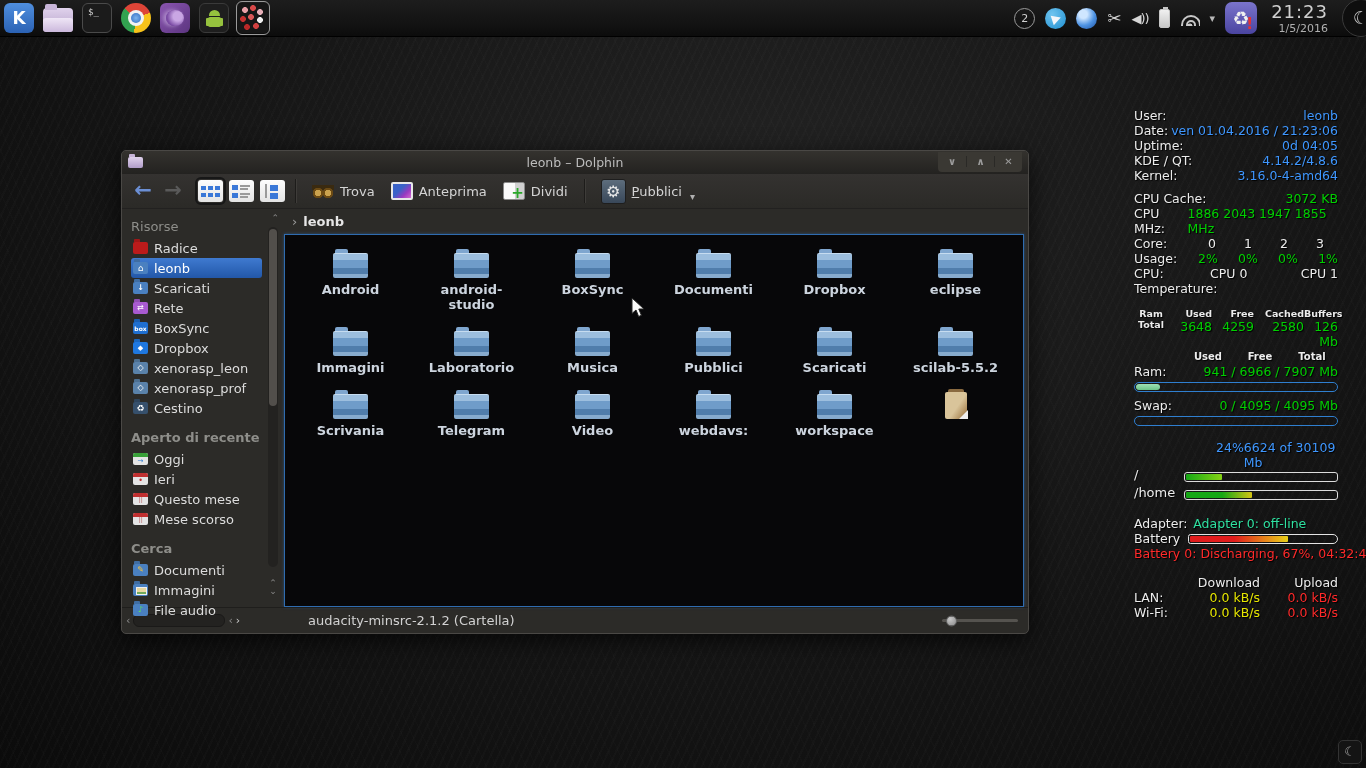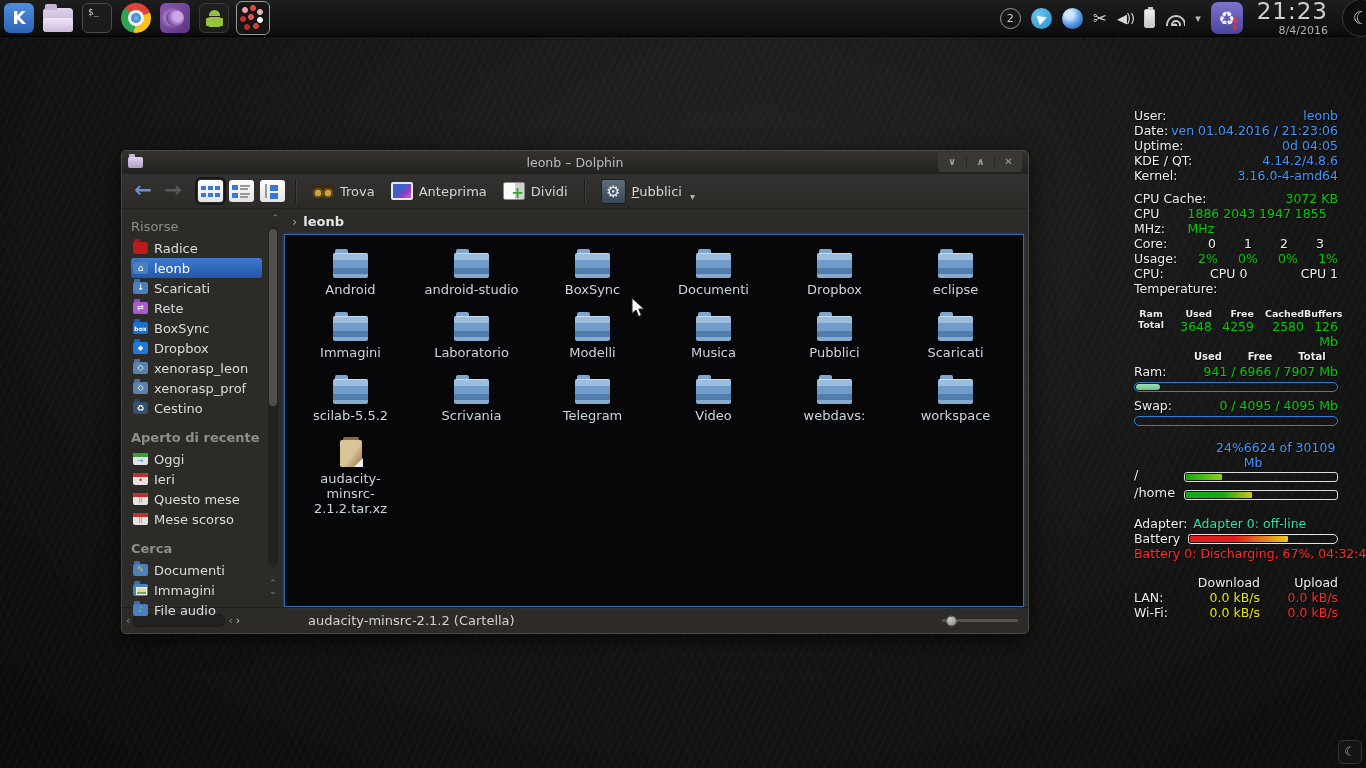--- a/index.html
+++ b/index.html
@@ -65,21 +65,21 @@
   .i-battery-tray::before { content:""; position:absolute; top:-3px; left:3px; width:5px; height:2px; background:#c6c6c6; }
   .i-wifi { width:20px; height:15px; overflow:hidden;
     background:radial-gradient(circle at 50% 100%, #cccccc 2.2px, transparent 2.8px); }
   .i-wifi::before { content:""; position:absolute; left:1px; bottom:-9px; width:16px; height:16px; border:2px solid #c8c8c8; border-radius:50%; }
   .i-wifi::after { content:""; position:absolute; left:6px; bottom:-4px; width:6px; height:6px; border:2px solid #c8c8c8; border-radius:50%; }
   .i-chevron-down-tray { color:#b8b8b8; font-size:11px; }
   .i-recycle-alert { width:32px; height:32px; border-radius:7px; background:linear-gradient(#7a74cc,#4a44a0); }
   .i-recycle-alert::before { content:"♻"; position:absolute; inset:0; text-align:center; line-height:32px; color:#f0f0f0; font-size:19px; }
   .i-recycle-alert::after { content:"!"; position:absolute; right:4px; bottom:1px; color:#e83030; font-weight:bold; font-size:15px; }
   .clock-block { text-align:right; line-height:1; padding:0 4px; }
-  .clock-time { color:#cfcfcf; font-size:23px; letter-spacing:1px;text-align:center; }
+  .clock-time { color:#cfcfcf; font-size:18px; letter-spacing:1px;text-align:center; }
   .clock-date { color:#b0b0b0; font-size:11px; margin-top:2px; }
   .edge-crescent { width:38px; height:38px; border-radius:50%; background:#0e0e0e; border:1px solid #3a3a3a; margin-right:-16px; color:#c8c8c8; font-size:18px; text-align:center; line-height:36px; flex:none; }
 
   .desktop-toolbox { position:absolute; right:4px; bottom:4px; width:24px; height:24px; border-radius:5px; background:#141414; border:1px solid #333; color:#aaa; font-size:13px; text-align:center; line-height:22px; z-index:40; }
 
   
   .conky { position:absolute; left:1134px; top:108px; width:204px; color:#ececec; font-size:12.5px; line-height:15px; text-shadow:1px 1px 1px #000; z-index:10; }
   .c-row { display:flex; justify-content:space-between; }
   .c-blue { color:#3f97ff; } .c-green { color:#00cf00; } .c-spring { color:#2fe0a0; }
   .c-yellow { color:#e6e600; } .c-red { color:#ff2a2a; }
@@ -189,21 +189,21 @@
   .v-scroll { position:absolute; right:6px; top:18px; bottom:40px; width:10px; background:#232220; border-radius:5px; }
   .v-thumb { position:absolute; left:1px; right:1px; top:2px; height:52%; background:linear-gradient(90deg,#5e5c58,#46444>0); background:#524f4b; border-radius:4px; }
   .v-arrows { position:absolute; right:5px; bottom:12px; color:#8a8a8a; font-size:9px; line-height:8px; text-align:center; width:12px; }
   .scroll-up-hint { position:absolute; right:5px; top:4px; color:#8a8a8a; font-size:9px; }
 
   .main-col { flex:1; display:flex; flex-direction:column; min-width:0; padding-right:4px; }
   .breadcrumb-bar { height:25px; display:flex; align-items:center; padding-left:8px; color:#e6e6e6; }
   .crumb-sep { color:#9a9a9a; font-size:13px; margin-right:6px; }
   .crumb { font-weight:bold; font-size:13px; }
   .view-area { flex:1; background:#070709; border:1px solid #2f6cb0; box-shadow:0 0 3px rgba(47,108,176,.55); overflow:hidden; }
-  .file-grid { display:grid; grid-template-columns:repeat(6,121px); padding:10px 0 0 5px; }
+  .file-grid { display:grid; grid-template-columns:repeat(6,121px); padding:10px 0 0 5px;font-weight:bold; }
   .file-item { display:flex; flex-direction:column; align-items:center; padding:4px 2px 10px; }
   .ficon { width:35px; height:28px; position:relative; margin-bottom:4px; }
   .ficon::before { content:""; position:absolute; top:0; left:2px; width:13px; height:7px; background:#7fa6cf; border-radius:2px 2px 0 0; }
   .ficon::after { content:""; position:absolute; top:4px; left:0; width:35px; height:24px; border-radius:2px;
     border-top:1px solid #c6dcf0;
     background:linear-gradient(#9cbede 0 24%, #6f9cc9 24% 58%, #507dab 58% 82%, #87abce 82%); }
   .t-archive .ficon { width:26px; }
   .t-archive .ficon::before { top:-1px; left:5px; width:16px; height:6px; background:#8a6a40; border-radius:2px; }
   .t-archive .ficon::after { top:2px; left:2px; width:22px; height:27px; border-top:none; border-radius:2px;
     background:linear-gradient(125deg,#d9c49a 0 55%,#a5804e 90%); }
@@ -246,21 +246,21 @@
           <span class="tray-ic i-sphere"></span>
           <span class="tray-ic i-scissors">✂</span>
           <span class="tray-ic i-volume">◀))</span>
           <span class="tray-ic i-battery-tray"></span>
           <span class="tray-ic i-wifi"></span>
           <span class="tray-ic i-chevron-down-tray">▾</span>
           <span class="tray-ic i-recycle-alert"></span>
       </span>
       <div class="clock-block">
         <div class="clock-time">21:23</div>
-        <div class="clock-date">8/4/2016</div>
+        <div class="clock-date">1/5/2016</div>
       </div>
       <span class="edge-crescent">☾</span>
     </div>
   </div>
 
   <div class="conky">
     <div class="c-row">
         <span>User:</span>
         <span class="c-blue">leonb</span>
       </div>
@@ -583,24 +583,20 @@
               <div class="file-item t-folder">
                 <span class="ficon"><i></i></span>
                 <span class="file-label">Immagini</span>
               </div>
 
               <div class="file-item t-folder">
                 <span class="ficon"><i></i></span>
                 <span class="file-label">Laboratorio</span>
               </div>
 
-              <div class="file-item t-folder">
-                <span class="ficon"><i></i></span>
-                <span class="file-label">Modelli</span>
-              </div>
 
               <div class="file-item t-folder">
                 <span class="ficon"><i></i></span>
                 <span class="file-label">Musica</span>
               </div>
 
               <div class="file-item t-folder">
                 <span class="ficon"><i></i></span>
                 <span class="file-label">Pubblici</span>
               </div>
@@ -637,21 +633,20 @@
 
               <div class="file-item t-folder">
                 <span class="ficon"><i></i></span>
                 <span class="file-label">workspace</span>
               </div>
 
               <div class="file-item t-archive">
                 <span class="ficon">
                   <i></i>
                 </span>
-                <span class="file-label">audacity-minsrc-2.1.2.tar.xz</span>
               </div>
 
           </div>
         </div>
       </div>
     </div>
 
     <div class="statusbar">
       <div class="h-scroll">
         <span>‹</span>

